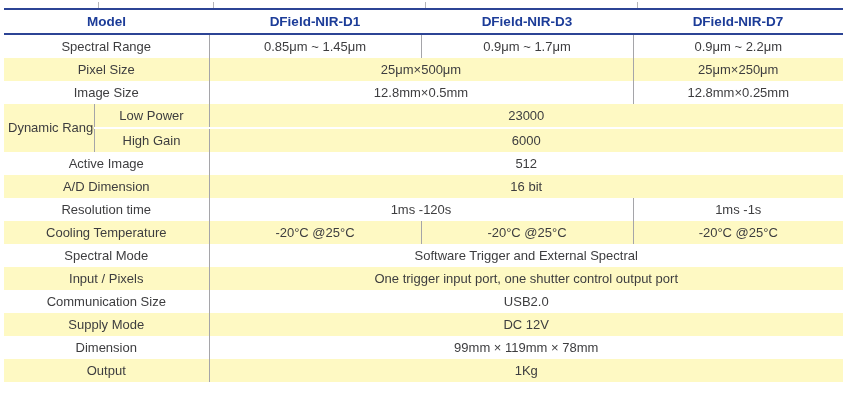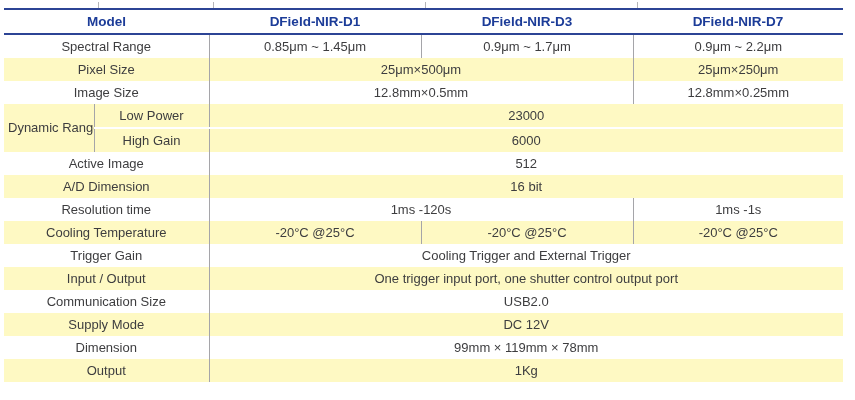--- a/index.html
+++ b/index.html
@@ -128,26 +128,26 @@
     </tr>
 
     <tr class="body gray">
       <td colspan="2" class="sep-r">Cooling Temperature</td>
       <td class="sep-r">-20°C @25°C</td>
       <td class="sep-r">-20°C @25°C</td>
       <td>-20°C @25°C</td>
     </tr>
 
     <tr class="body">
-      <td colspan="2" class="sep-r">Trigger Gain</td>
-      <td colspan="3">Cooling Trigger and External Trigger</td>
+      <td colspan="2" class="sep-r">Spectral Mode</td>
+      <td colspan="3">Software Trigger and External Spectral</td>
     </tr>
 
     <tr class="body gray">
-      <td colspan="2" class="sep-r">Input / Output</td>
+      <td colspan="2" class="sep-r">Input / Pixels</td>
       <td colspan="3">One trigger input port, one shutter control output port</td>
     </tr>
 
     <tr class="body">
       <td colspan="2" class="sep-r">Communication Size</td>
       <td colspan="3">USB2.0</td>
     </tr>
 
     <tr class="body gray">
       <td colspan="2" class="sep-r">Supply Mode</td>

